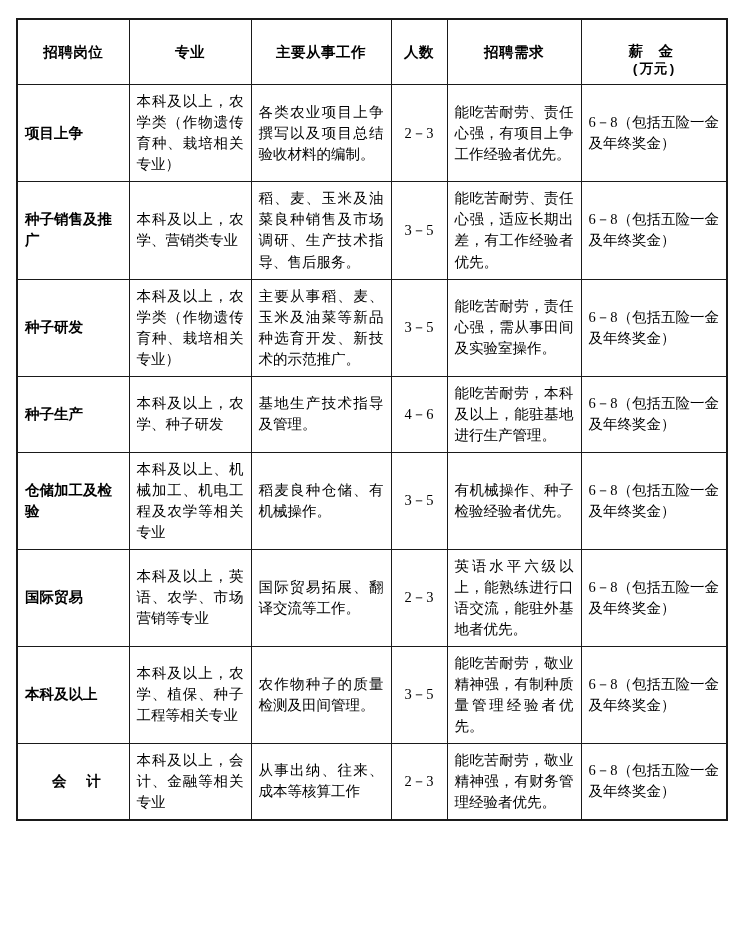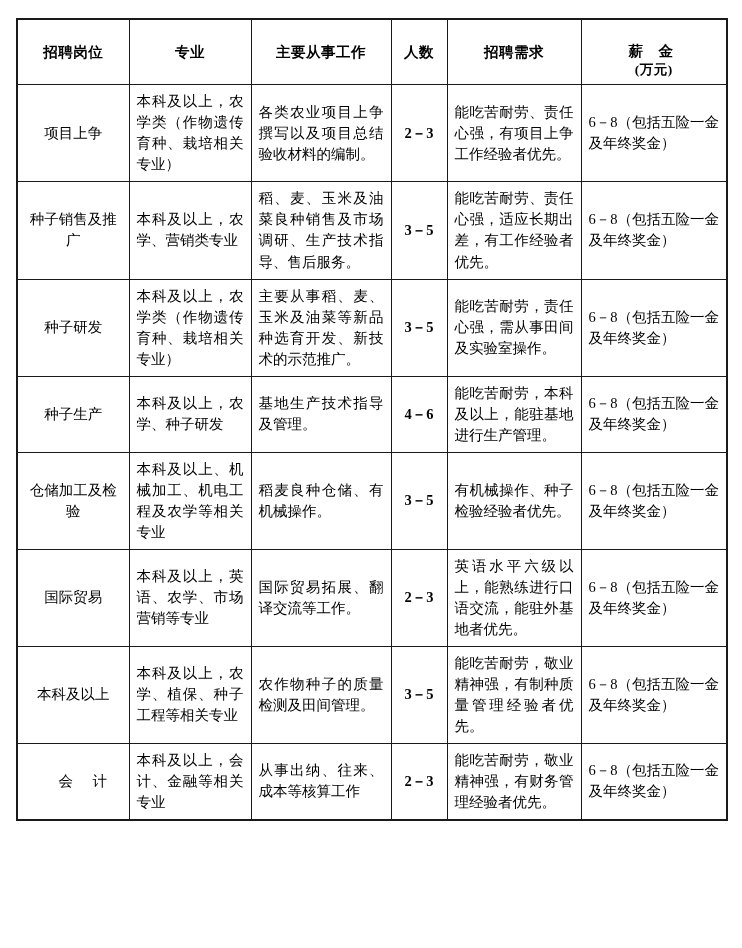--- a/index.html
+++ b/index.html
@@ -45,48 +45,48 @@
     line-height: 1.3;
   }
   thead th.salary-head .line1 {
     letter-spacing: 6px;
     display: block;
     margin-top: 16px;
   }
   thead th.salary-head .line2 {
     display: block;
     font-size: 13.5px;
+    font-family: Liberation Mono, monospace;
   }
   
   col.c-post   { width: 112px; }
   col.c-major  { width: 122px; }
   col.c-duty   { width: 140px; }
   col.c-count  { width: 56px;  }
   col.c-req    { width: 134px; }
   col.c-salary { width: 146px; }
 
   td.post {
-    text-align: center;
     font-size: 15px;
+    font-weight: bold;
   }
   td.post .spaced {
     letter-spacing: 8px;
     padding-left: 8px;
     margin-left: 19px;
   }
   td.major, td.duty, td.req, td.salary {
     text-align: justify;
     text-align-last: left;
     font-size: 14.5px;
   }
   td.count {
     text-align: center;
     font-size: 14.5px;
     white-space: nowrap;
-    font-weight: bold;
   }
   td.salary {
     font-size: 14px;
   }
   .jst { text-align: justify; text-align-last: justify; }
 </style>
 </head>
 <body>
 
 <div class="page">

